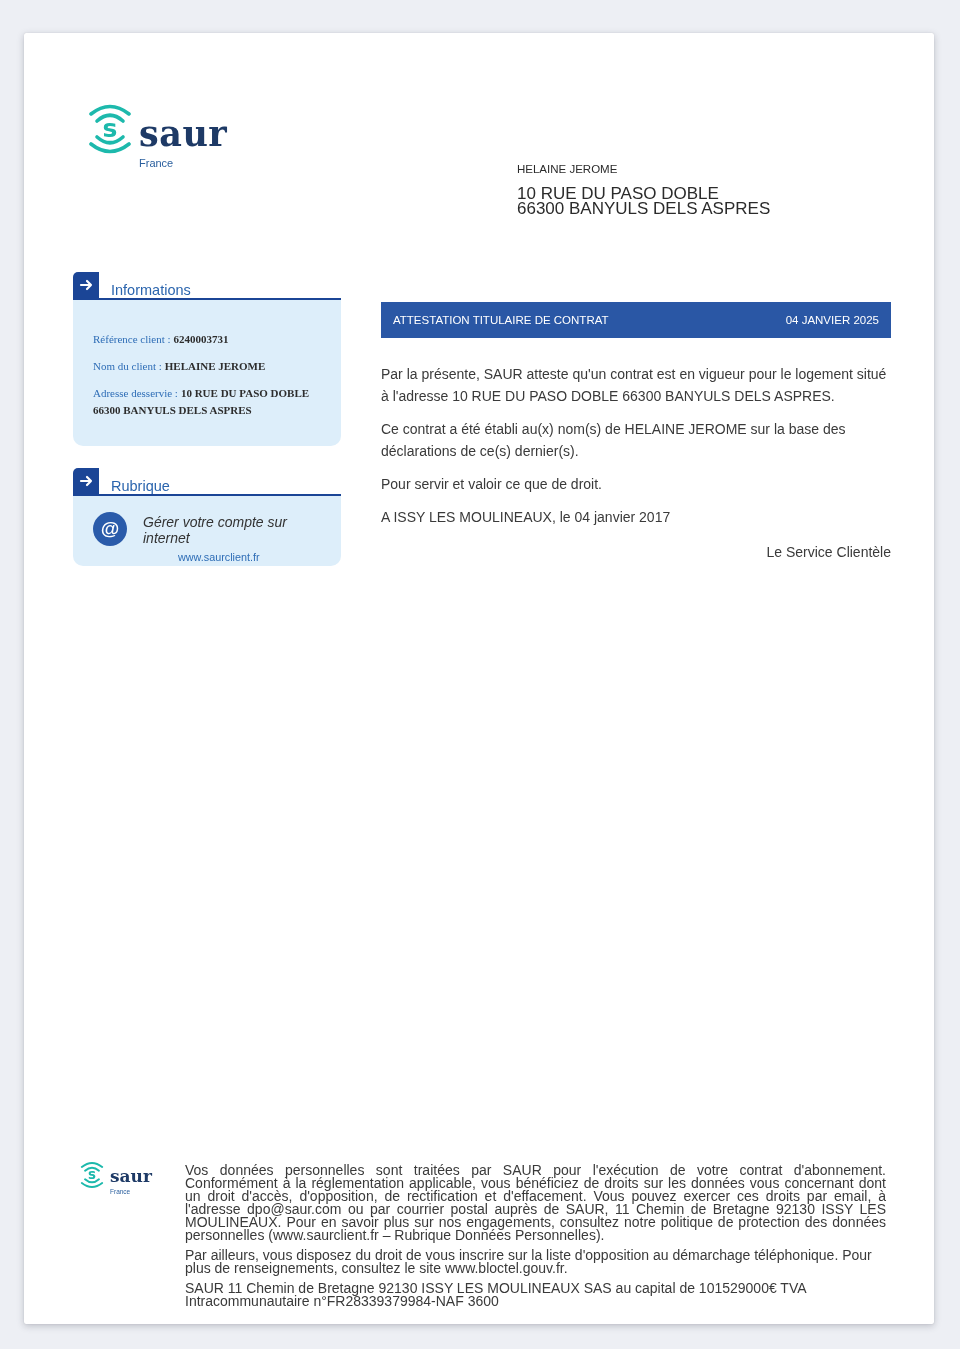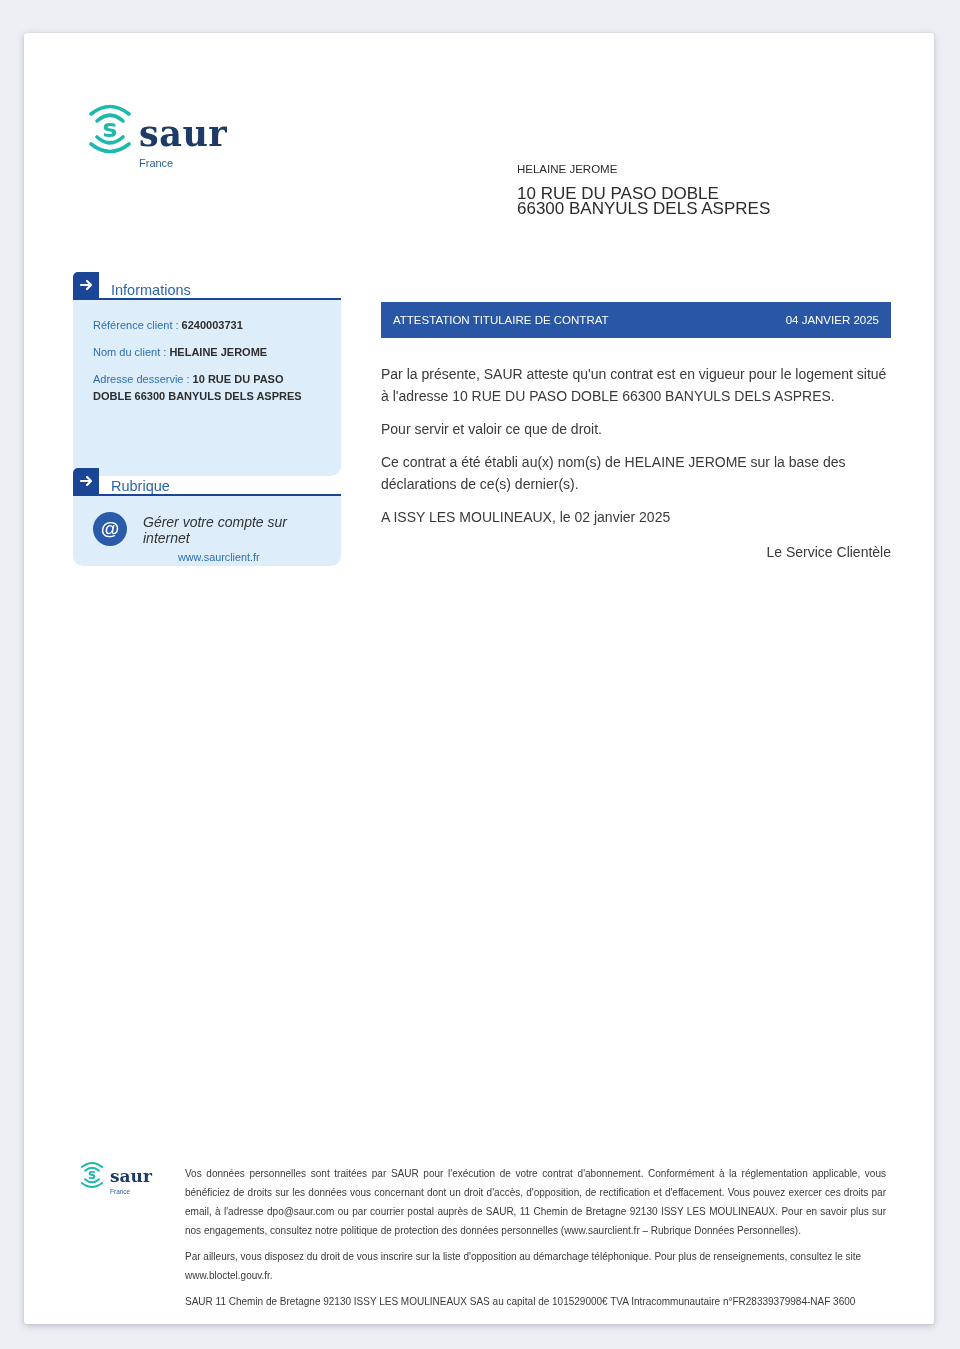--- a/index.html
+++ b/index.html
@@ -52,21 +52,21 @@
     background: #1b4596;
     border-radius: 5px 0 0 0;
     display: flex; align-items: center; justify-content: center;
     flex: 0 0 26px;
   }
   .panel-title { color: #2b65ae; font-size: 14.5px; padding-left: 12px; }
   .panel-body {
     background: #ddeefa;
     border-radius: 0 0 10px 10px;
   }
-  .panel-informations .panel-body { height: 176px; padding: 17px 20px 0 20px; }
+  .panel-informations .panel-body { height: 146px; padding: 31px 20px 0 20px; font-family: Liberation Serif, serif; }
   .field { font-size: 11px; line-height: 17px; margin-bottom: 10px; color: #2e6db6; }
   .field .field-value { color: #2d2d2d; font-weight: bold; margin-left: 3px; }
 
   .panel-contacts .panel-body {
     height: 70px; padding: 14px 20px 0 20px;
     display: flex; align-items: flex-start;
   }
   .at-circle {
     width: 34px; height: 34px; border-radius: 50%;
     background: #2a5baa; color: #ffffff;
@@ -101,21 +101,21 @@
     font-size: 17px; line-height: 1;
     color: #1e3a66; margin-top: 8px; margin-left: 4px;
   }
   .logo-footer .region { font-size: 6.5px; color: #2a5f9e; margin-top: 3px; margin-left: 4px; }
   .logo-footer .logo-text { margin-left: 2px; }
 
   .footer-text {
     position: absolute; left: 161px; top: 1131px; width: 701px;
     color: #3a3a3a;
   }
-  .footer-text p { font-size: 10px; line-height: 19px; margin-bottom: 7px; }
+  .footer-text p { font-size: 14px; line-height: 13px; margin-bottom: 7px; }
   .footer-text p.justified { text-align: justify; }
 </style>
 </head>
 <body>
 
 <div class="page">
 
   <div class="logo-main">
     <svg class="mark" viewBox="0 0 44 56">
       <g fill="none" stroke="#1DB9AC" stroke-width="3.6" stroke-linecap="round">
@@ -173,23 +173,23 @@
       </div>
     </div>
   </div>
 
   <div class="main">
     <div class="title-bar">
       <span>ATTESTATION TITULAIRE DE CONTRAT</span>
       <span>04 JANVIER 2025</span>
     </div>
     <p>Par la présente, SAUR atteste qu'un contrat est en vigueur pour le logement situé à l'adresse 10 RUE DU PASO DOBLE 66300 BANYULS DELS ASPRES.</p>
+    <p>Ce contrat a été établi au(x) nom(s) de HELAINE JEROME sur la base des déclarations de ce(s) dernier(s).</p>
     <p>Pour servir et valoir ce que de droit.</p>
-    <p>Ce contrat a été établi au(x) nom(s) de HELAINE JEROME sur la base des déclarations de ce(s) dernier(s).</p>
-    <p class="place-date">A ISSY LES MOULINEAUX, le 02 janvier 2025</p>
+    <p class="place-date">A ISSY LES MOULINEAUX, le 04 janvier 2017</p>
     <p class="signature">Le Service Clientèle</p>
   </div>
 
   <div class="logo-footer">
     <svg class="mark" viewBox="0 0 44 56">
       <g fill="none" stroke="#1DB9AC" stroke-width="3.6" stroke-linecap="round">
         <path d="M3,13 Q22,-2 41,13"></path>
         <path d="M9,20 Q22,8.5 35,20"></path>
         <path d="M9,36 Q22,47.5 35,36"></path>
         <path d="M3,43 Q22,58 41,43"></path>

